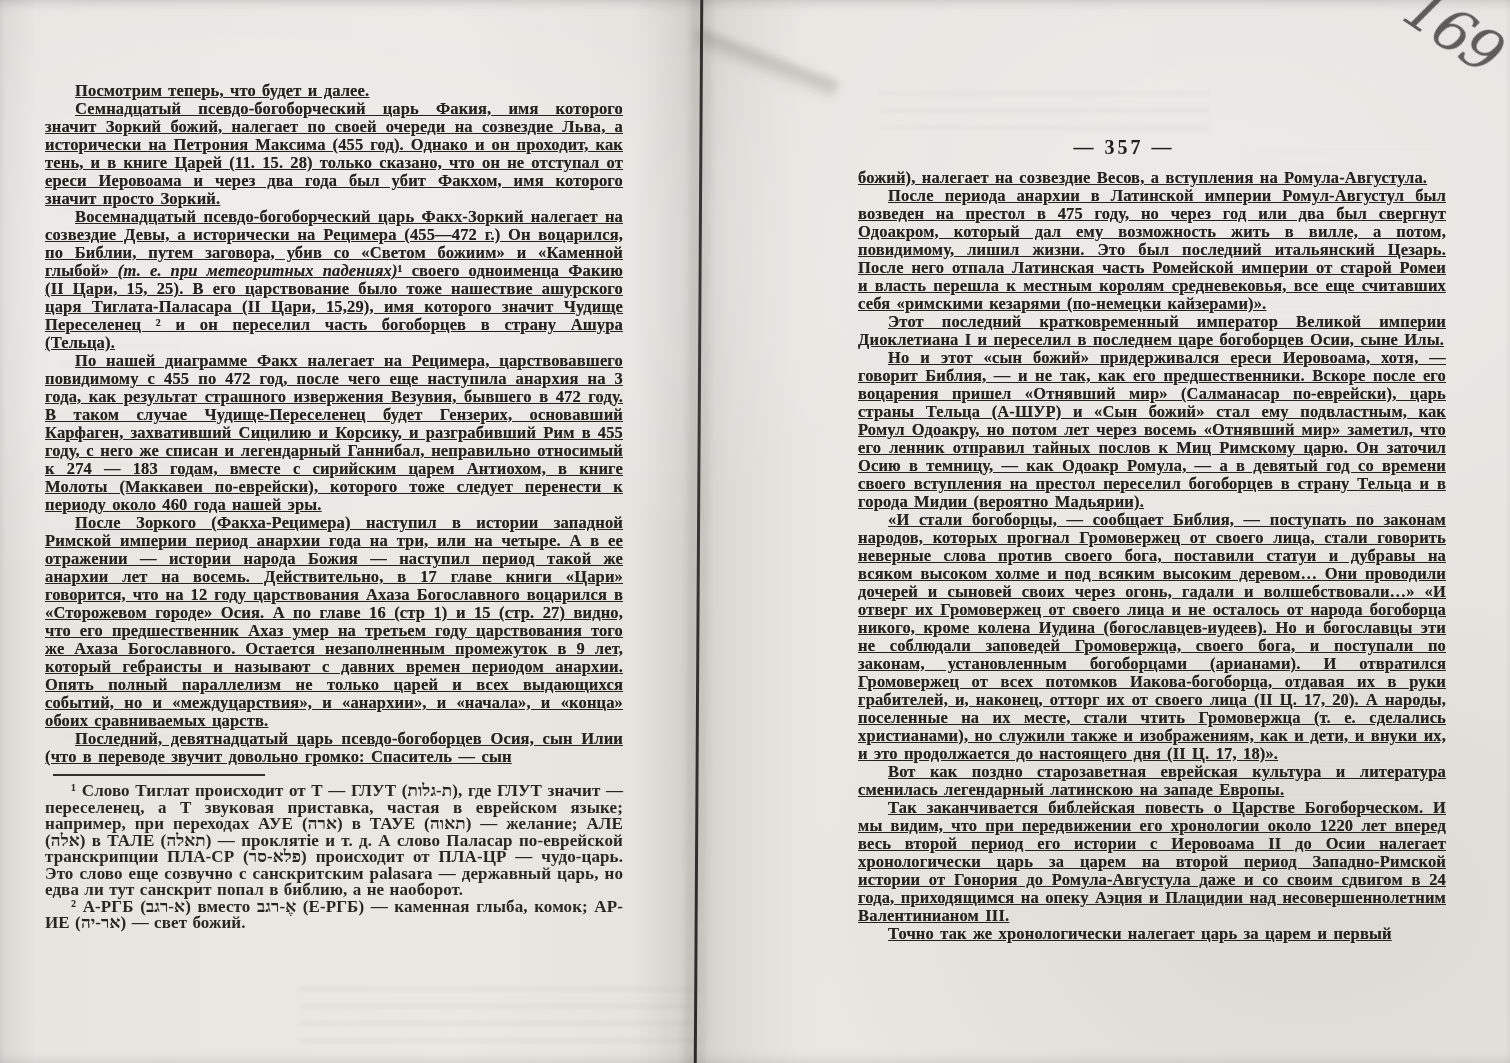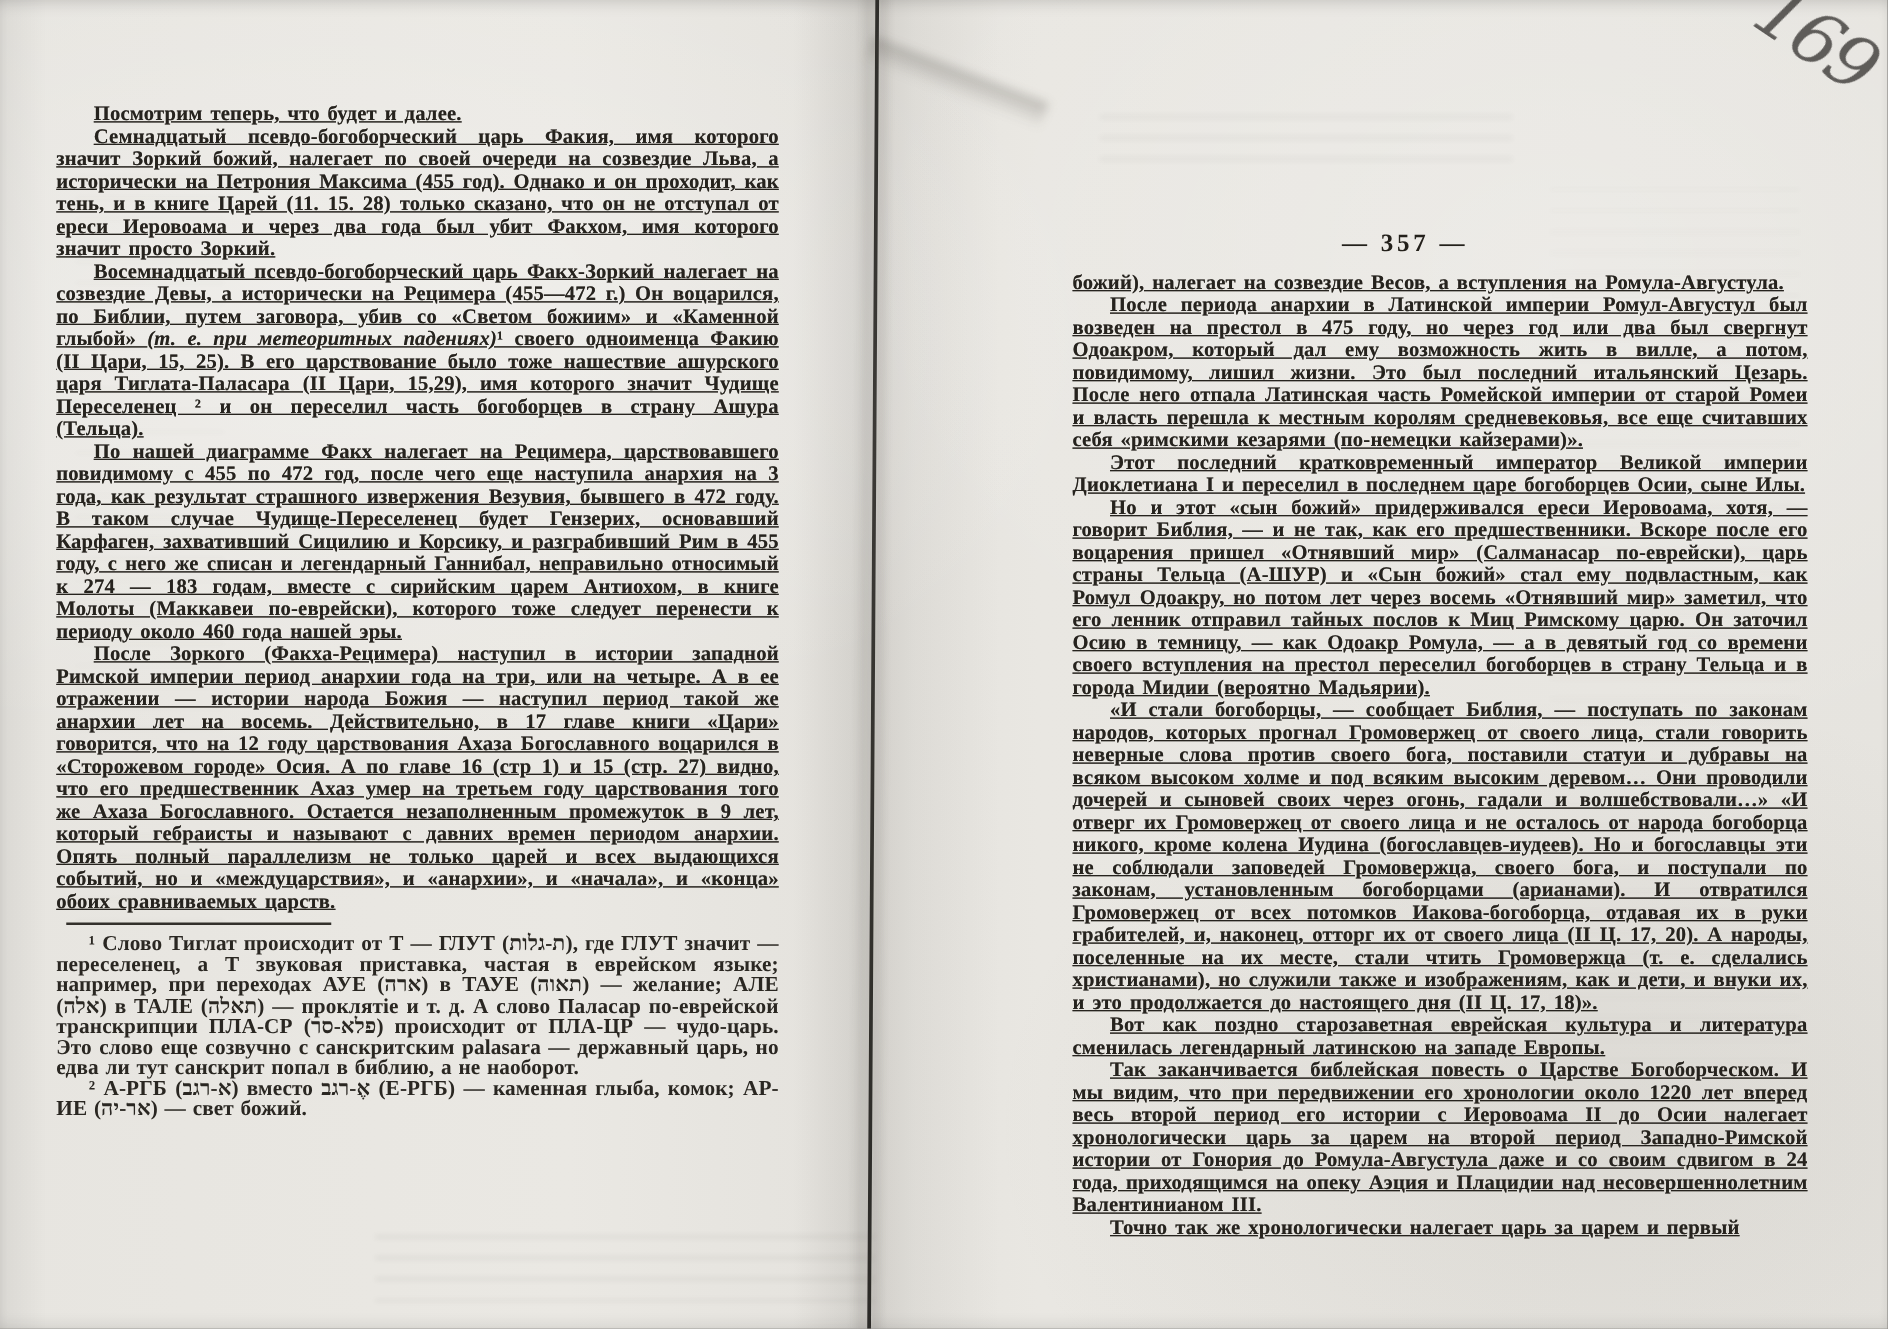--- a/index.html
+++ b/index.html
@@ -44,21 +44,21 @@
   .smudge.s4{left:60px;top:140px;width:120px;height:600px;opacity:.10;}
 
   .page{position:absolute;color:#27241f;}
   .page-left{left:45px;top:82px;width:578px;}
   .page-right{left:858px;top:136px;width:588px;}
 
   .pagenum{
     text-align:center;font-size:20px;font-weight:700;letter-spacing:3px;
     margin:0 0 14px 0;color:#23201b;
   }
-  .page-right .pagenum{transform:translateX(-28px);margin-bottom:10px;margin-top:48px;}
+  .page-right .pagenum{transform:translateX(-28px);margin-bottom:10px;}
 
   .body-text p{
     margin:0;font-size:16.5px;line-height:18px;font-weight:700;
     text-align:justify;letter-spacing:.15px;word-spacing:2px;
     color:#26231e;text-shadow:0 0 .5px rgba(38,35,30,.55);text-decoration:underline;
   }
   .body-text p.indent{text-indent:30px;}
   .it{font-style:italic;}
 
   .footnotes{margin-top:8px;}
@@ -92,20 +92,21 @@
 
   <div class="folio">169</div>
 
   <div class="page page-left">
     <div class="body-text">
         <p class="indent"><span>Посмотрим теперь, что будет и далее.</span></p>
         <p class="indent"><span>Семнадцатый псевдо-богоборческий царь Факия, имя которого значит Зоркий божий, налегает по своей очереди на созвездие Льва, а исторически на Петрония Максима (455 год). Однако и он проходит, как тень, и в книге Царей (11. 15. 28) только сказано, что он не отступал от ереси Иеровоама и через два года был убит Факхом, имя которого значит просто Зоркий.</span></p>
         <p class="indent"><span>Восемнадцатый псевдо-богоборческий царь Факх-Зоркий налегает на созвездие Девы, а исторически на Рецимера (455—472 г.) Он воцарился, по Библии, путем заговора, убив со «Светом божиим» и «Каменной глыбой» </span><span class="it">(т. е. при метеоритных падениях)</span><span>¹ своего одноименца Факию (II Цари, 15, 25). В его царствование было тоже нашествие ашурского царя Тиглата-Паласара (II Цари, 15,29), имя которого значит Чудище Переселенец ² и он переселил часть богоборцев в страну Ашура (Тельца).</span></p>
         <p class="indent"><span>По нашей диаграмме Факх налегает на Рецимера, царствовавшего повидимому с 455 по 472 год, после чего еще наступила анархия на 3 года, как результат страшного извержения Везувия, бывшего в 472 году. В таком случае Чудище-Переселенец будет Гензерих, основавший Карфаген, захвативший Сицилию и Корсику, и разграбивший Рим в 455 году, с него же списан и легендарный Ганнибал, неправильно относимый к 274 — 183 годам, вместе с сирийским царем Антиохом, в книге Молоты (Маккавеи по-еврейски), которого тоже следует перенести к периоду около 460 года нашей эры.</span></p>
         <p class="indent"><span>После Зоркого (Факха-Рецимера) наступил в истории западной Римской империи период анархии года на три, или на четыре. А в ее отражении — истории народа Божия — наступил период такой же анархии лет на восемь. Действительно, в 17 главе книги «Цари» говорится, что на 12 году царствования Ахаза Богославного воцарился в «Сторожевом городе» Осия. А по главе 16 (стр 1) и 15 (стр. 27) видно, что его предшественник Ахаз умер на третьем году царствования того же Ахаза Богославного. Остается незаполненным промежуток в 9 лет, который гебраисты и называют с давних времен периодом анархии. Опять полный параллелизм не только царей и всех выдающихся событий, но и «междуцарствия», и «анархии», и «начала», и «конца» обоих сравниваемых царств.</span></p>
+        <p class="indent"><span>Последний, девятнадцатый царь псевдо-богоборцев Осия, сын Илии (что в переводе звучит довольно громко: Спаситель — сын</span></p>
       </div>
     <div class="footnotes">
       <div class="fn-rule"></div>
       <div>
           <p class="indent"><span>¹ Слово Тиглат происходит от Т — ГЛУТ (ת-גלות), где ГЛУТ значит — переселенец, а Т звуковая приставка, частая в еврейском языке; например, при переходах АУЕ (ארה) в ТАУЕ (תאוה) — желание; АЛЕ (אלה) в ТАЛЕ (תאלה) — проклятіе и т. д. А слово Паласар по-еврейской транскрипции ПЛА-СР (פלא-סר) происходит от ПЛА-ЦР — чудо-царь. Это слово еще созвучно с санскритским palasara — державный царь, но едва ли тут санскрит попал в библию, а не наоборот.</span></p>
           <p class="indent"><span>² А-РГБ (א-רגב) вместо אֶ-רגב (Е-РГБ) — каменная глыба, комок; АР-ИЕ (אר-יה) — свет божий.</span></p>
         </div>
     </div>
   </div>
 

